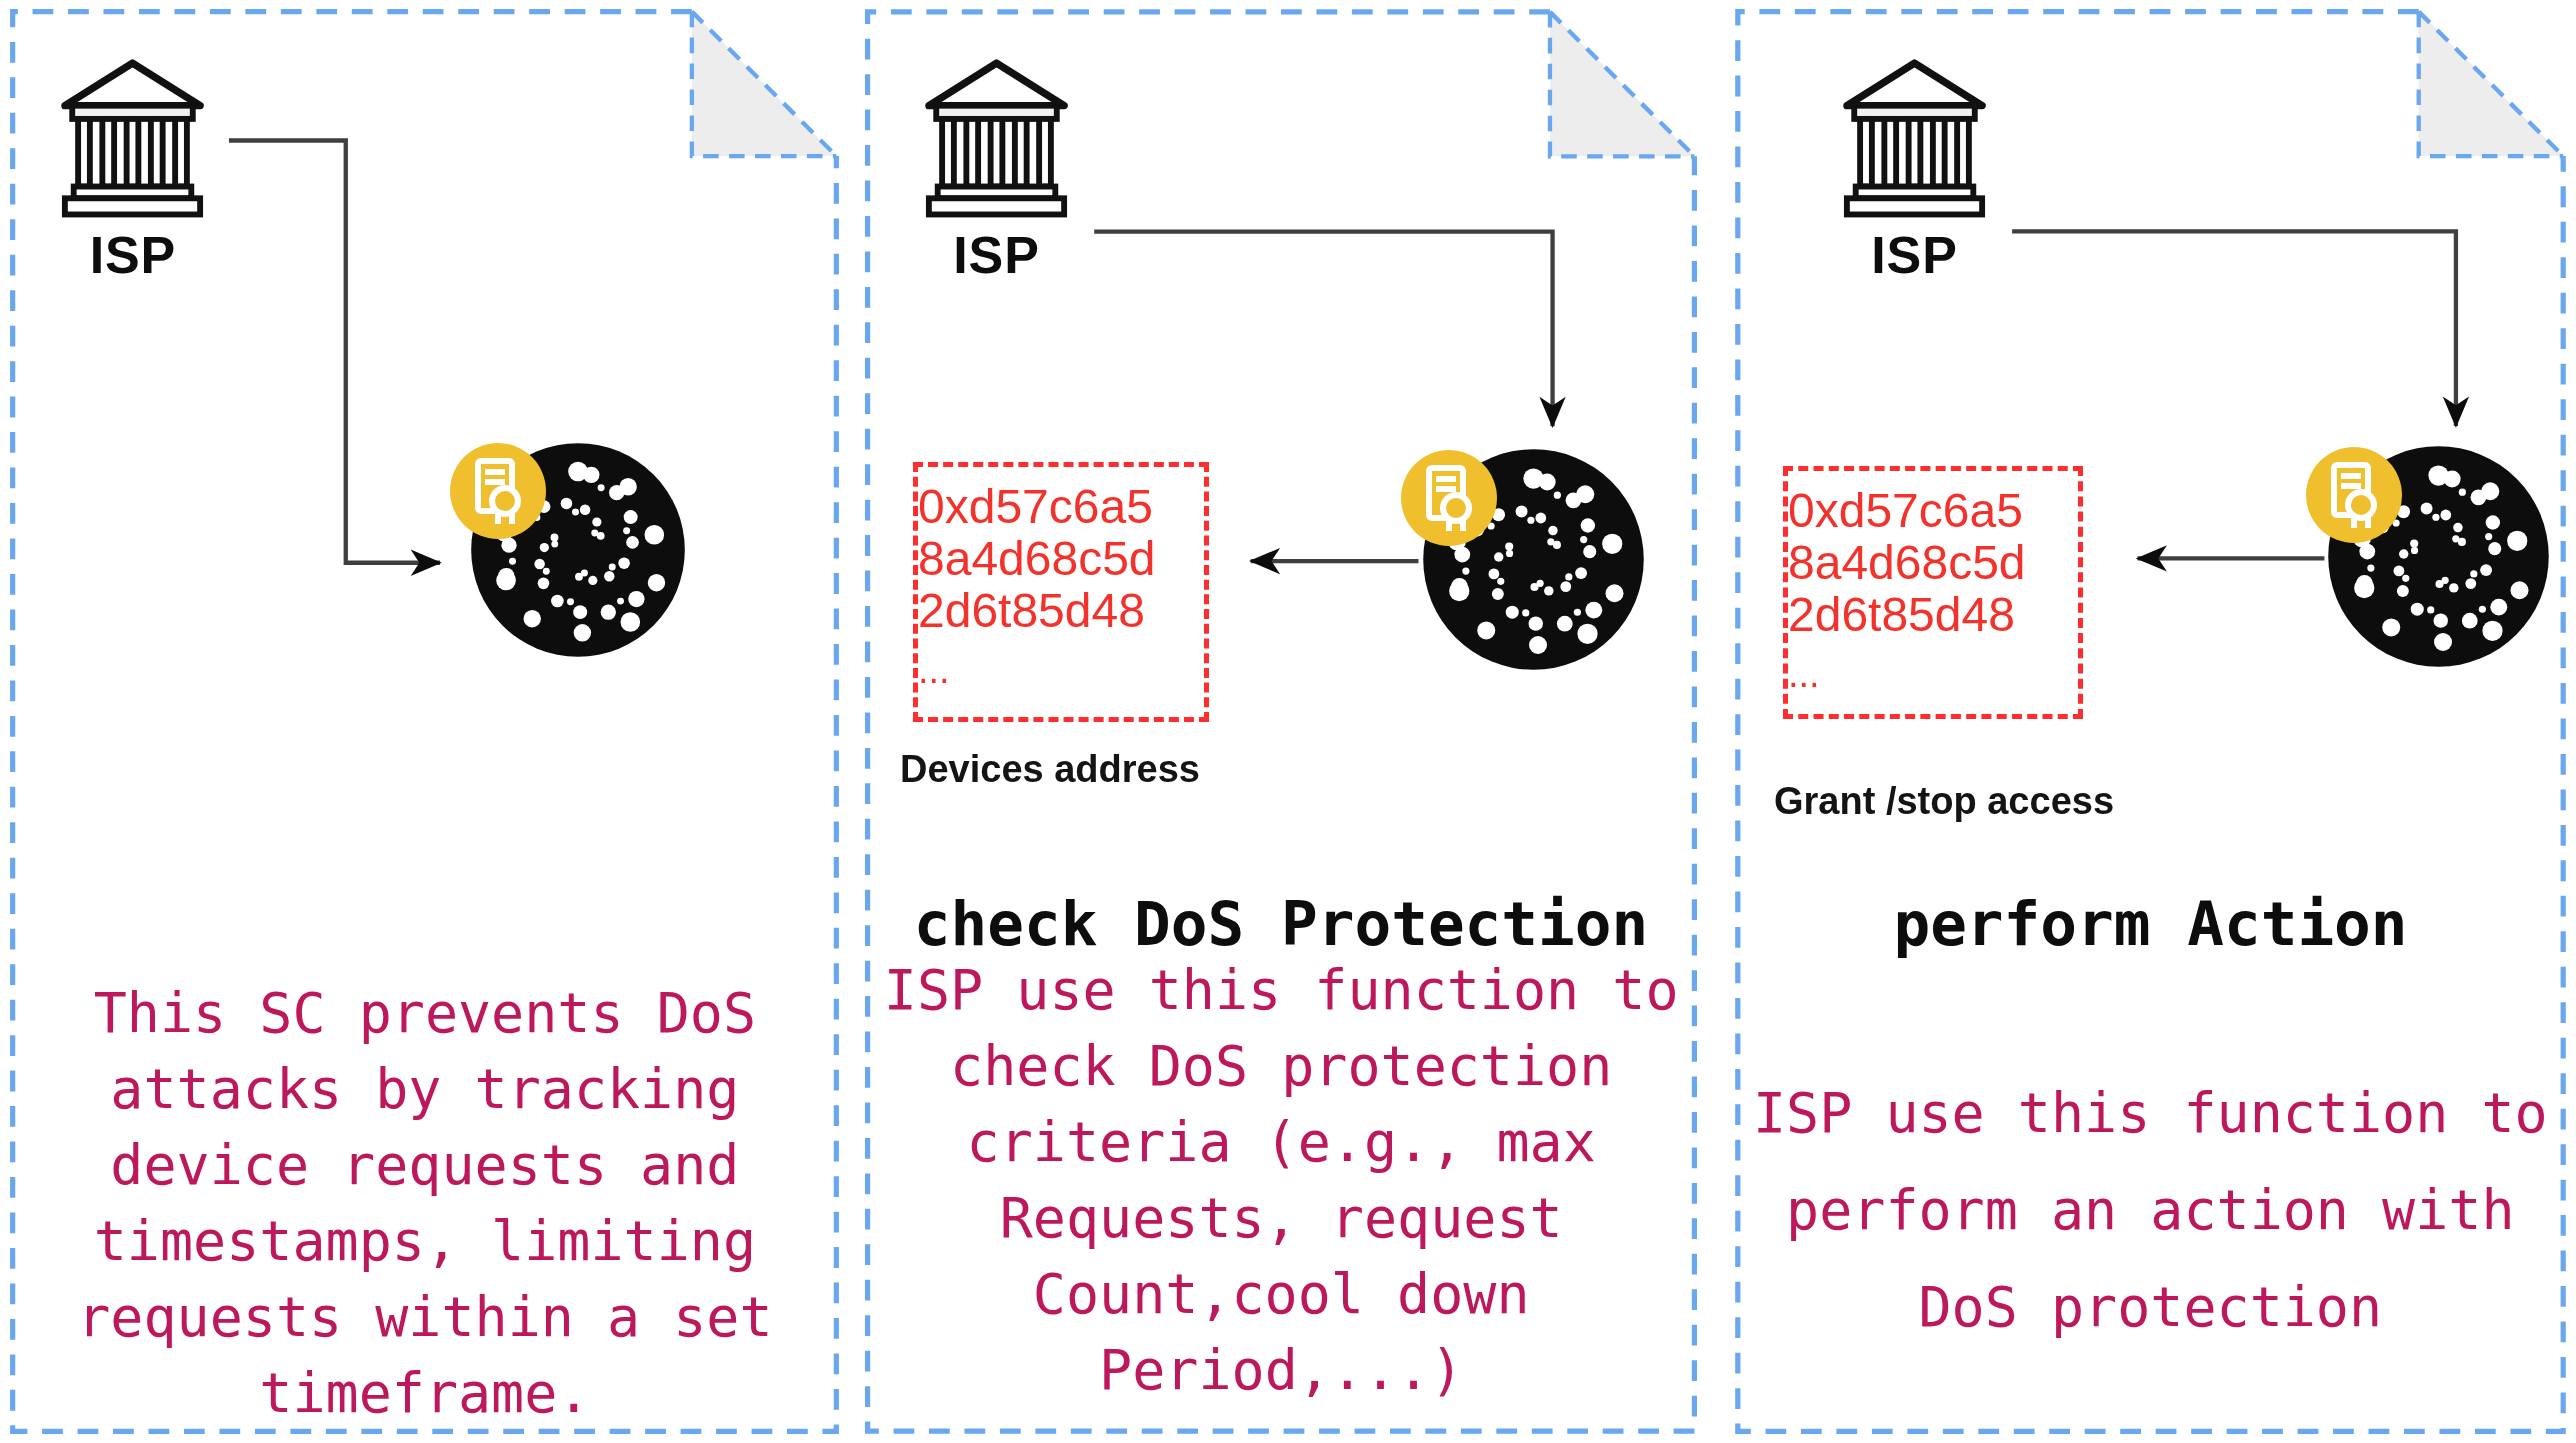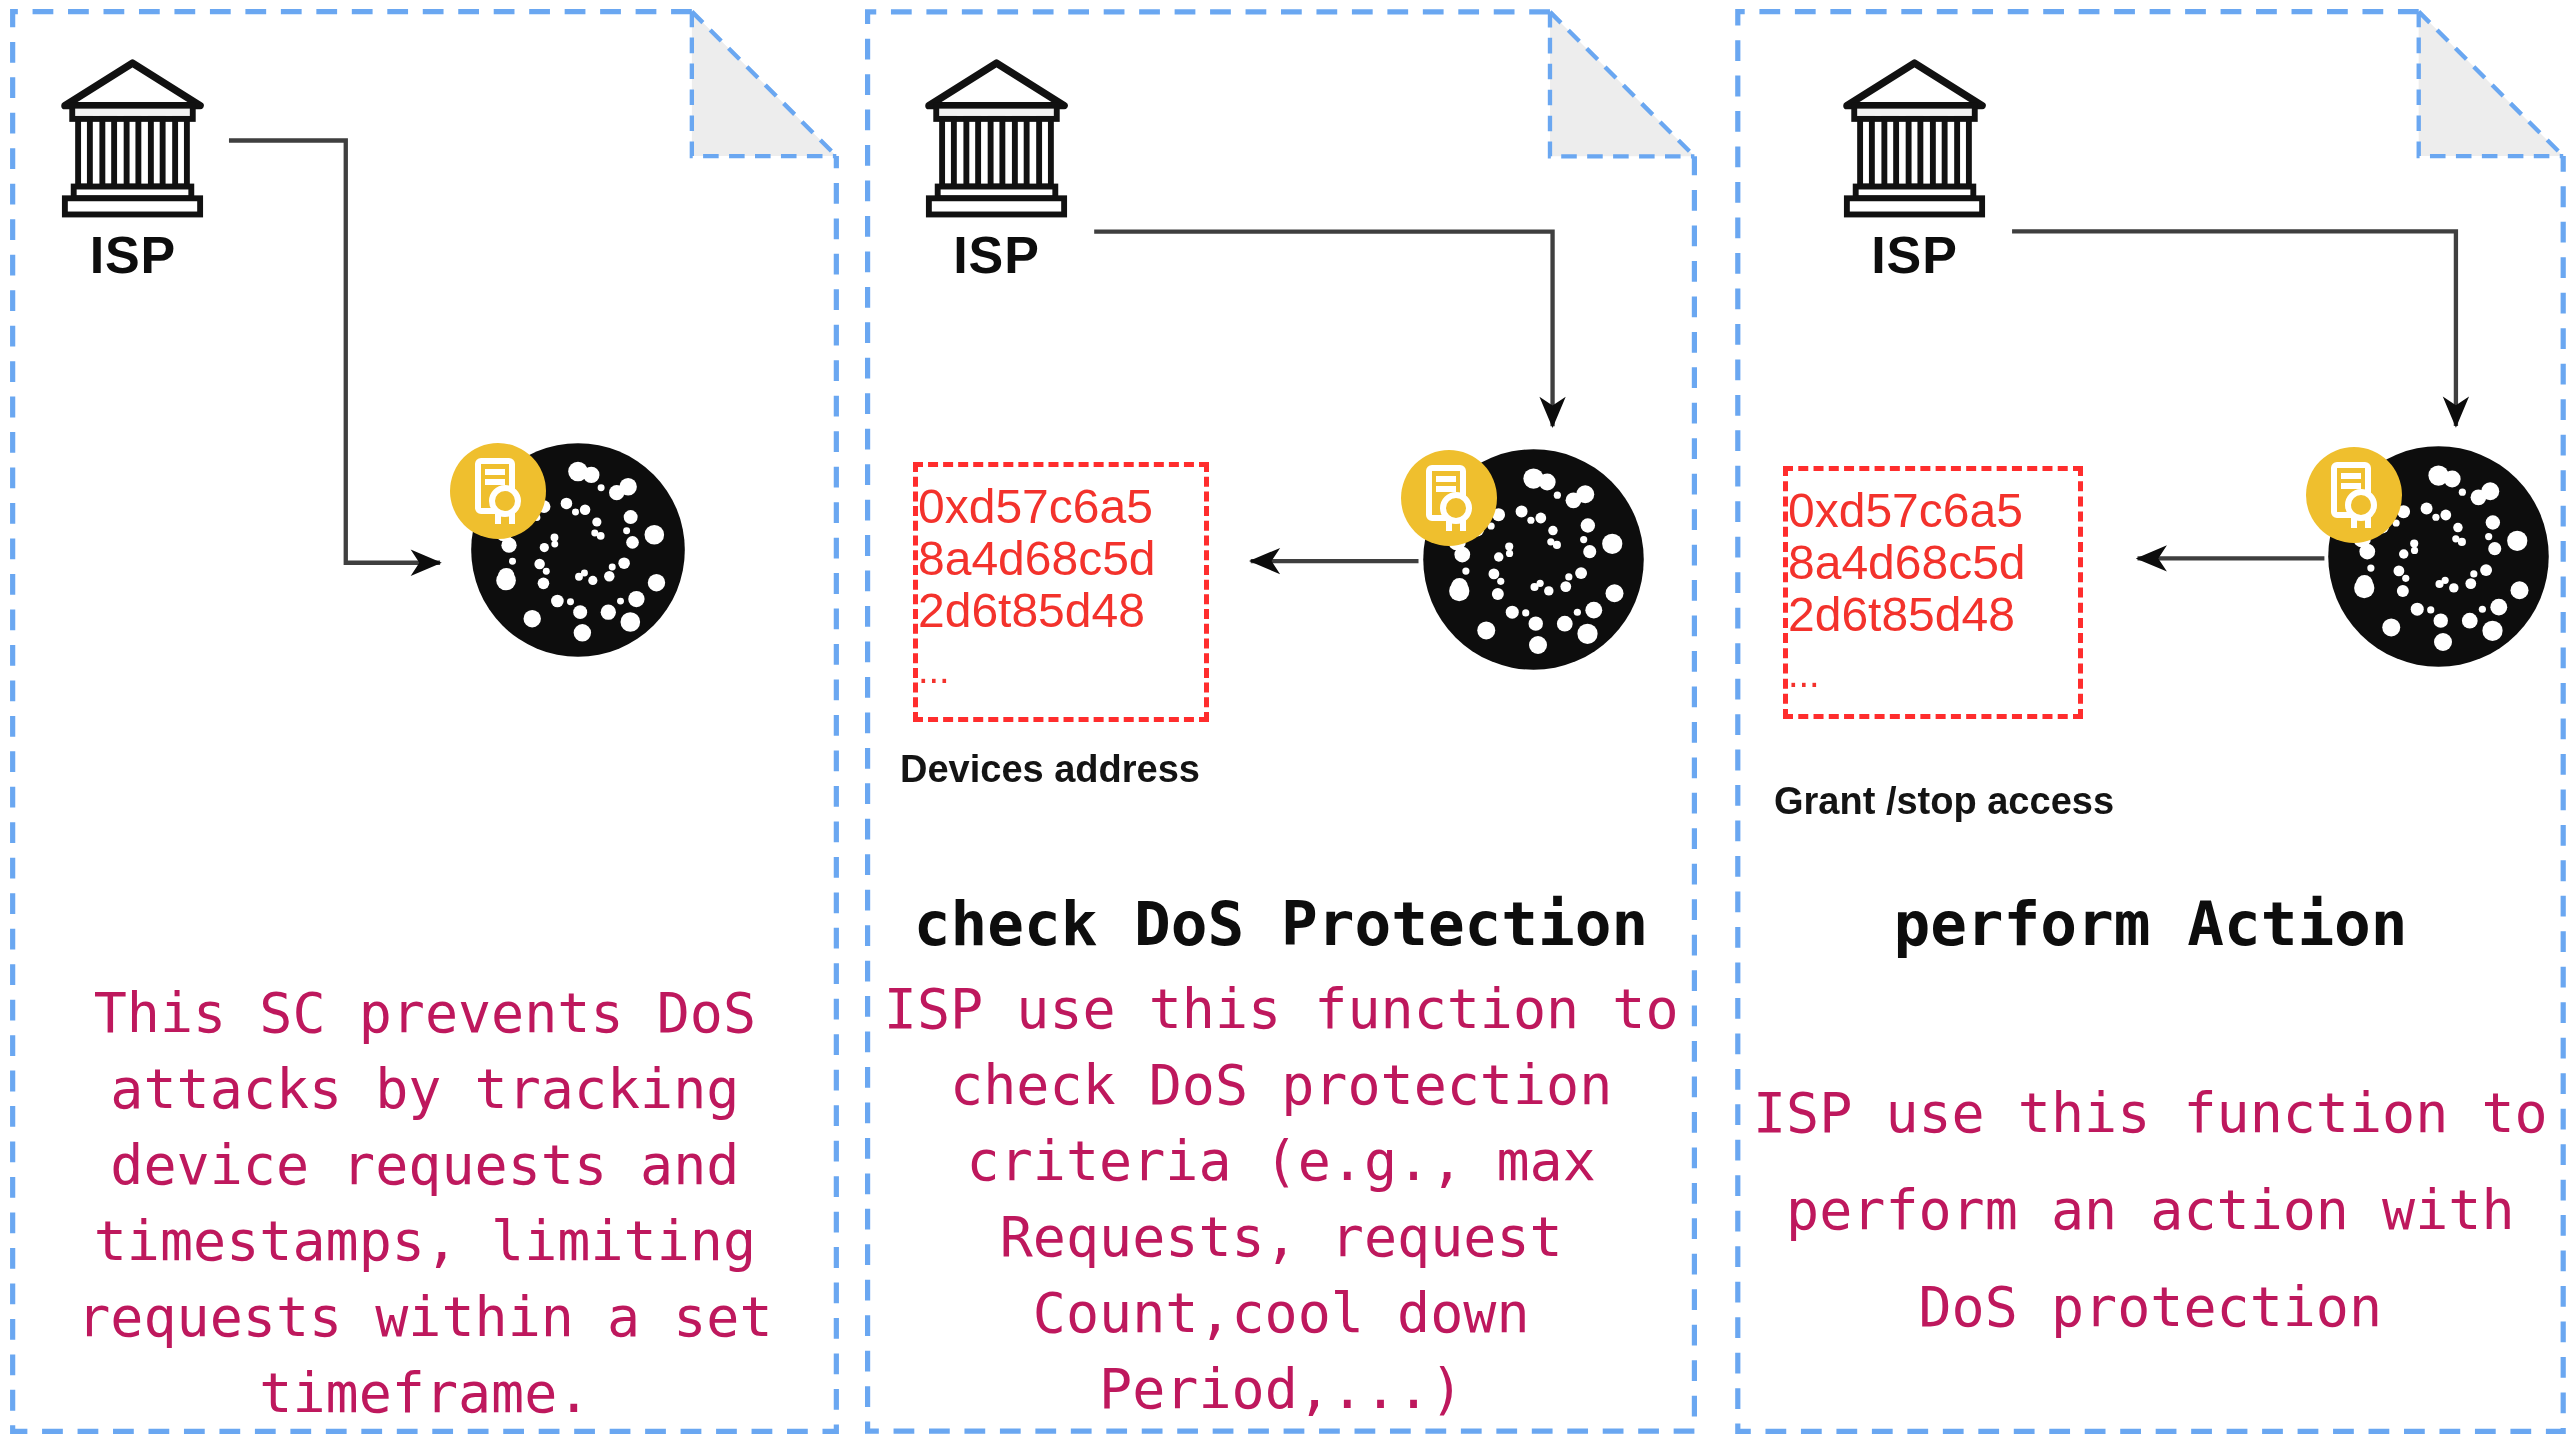--- a/index.html
+++ b/index.html
@@ -35,21 +35,21 @@
   .p1 .bodytxt{left:51px;top:966px;width:727px;}
   
   .p2{left:865px;top:8.7px;width:832px;height:1425px;}
   .p2 .bank{left:58px;top:47px;}
   .p2 .isp{left:58px;top:216px;}
   .p2 .iota{left:556px;top:438px;width:225px;height:225px;}
   .p2 .badge{left:-22.5px;top:1.7px;}
   .p2 .addr{left:48px;top:453px;width:296px;height:260px;}
   .p2 .caption{left:35px;top:739px;}
   .p2 .title{top:879px;text-align:center;}
-  .p2 .bodytxt{left:5.2px;top:943px;width:822px;margin-top:19px;}
+  .p2 .bodytxt{left:5.2px;top:943px;width:822px;}
   
   .p3{left:1735px;top:8.7px;width:831px;height:1425px;}
   .p3 .bank{left:106px;top:47px;}
   .p3 .isp{left:106px;top:216px;}
   .p3 .iota{left:591px;top:435px;width:225px;height:225px;}
   .p3 .badge{left:-22.5px;top:1.7px;}
   .p3 .addr{left:48px;top:457px;width:300px;height:253px;}
   .p3 .caption{left:39px;top:771px;}
   .p3 .title{top:879px;}
   .p3 .bodytxt{left:4.3px;top:1056px;width:822px;line-height:97px;}

